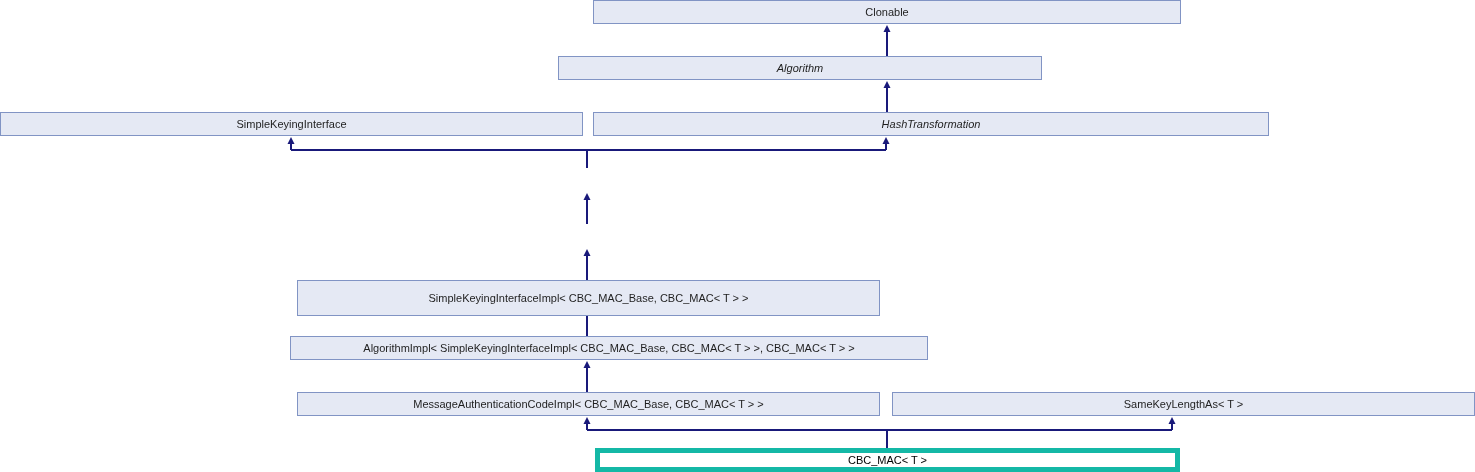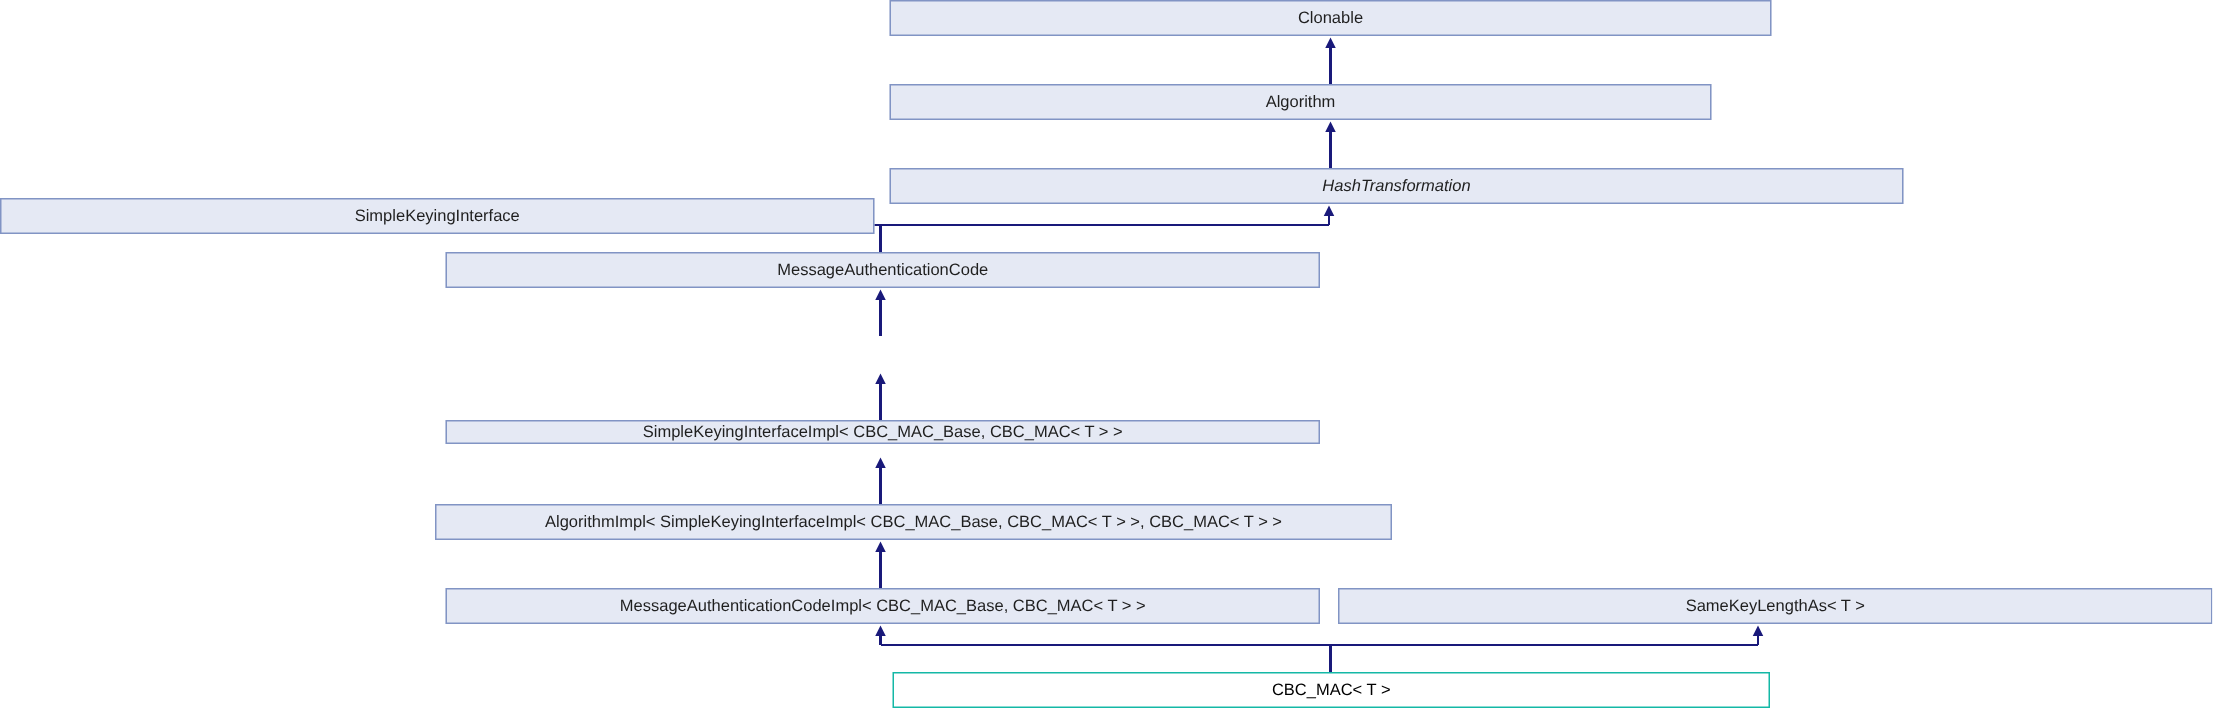--- a/index.html
+++ b/index.html
@@ -38,21 +38,21 @@
     overflow: hidden;
   }
   .node.kind-base {
     background: #e5e9f4;
     border: 1px solid #8194c4;
     color: #1f1f1f;
     align-items: center;
   }
   .node.kind-focus {
     background: #ffffff;
-    border: 1px solid #14b8a6;
+    border: 5px solid #14b8a6;
     color: #000000;
   }
   .node-label {
     display: block;
     padding: 0 4px;
   }
 </style>
 </head>
 <body>
 
@@ -83,33 +83,30 @@
       <line x1="587" y1="430" x2="587" y2="422" stroke="#19197a" stroke-width="1.4" shape-rendering="crispEdges"></line>
       <polygon points="583.5,424 590.5,424 587,417" fill="#19197a"></polygon>
       <line x1="887" y1="448" x2="887" y2="430" stroke="#19197a" stroke-width="1.4" shape-rendering="crispEdges"></line>
       <line x1="1172" y1="430" x2="887" y2="430" stroke="#19197a" stroke-width="1.4" shape-rendering="crispEdges"></line>
       <line x1="1172" y1="430" x2="1172" y2="422" stroke="#19197a" stroke-width="1.4" shape-rendering="crispEdges"></line>
       <polygon points="1168.5,424 1175.5,424 1172,417" fill="#19197a"></polygon>
     </svg>
 <div class="node kind-base" style="left: 593px; top: 0px; width: 588px; height: 24px;">
       <span class="node-label">Clonable</span>
     </div>
-    <div class="node kind-base" style="left: 593px; top: 56px; width: 548px; height: 24px;">
+    <div class="node kind-base" style="left: 558px; top: 56px; width: 484px; height: 24px; font-style: italic;">
       <span class="node-label">Algorithm</span>
     </div>
-    <div class="node kind-base" style="left: 0px; top: 112px; width: 583px; height: 24px; margin-top: 20px;">
+    <div class="node kind-base" style="left: 0px; top: 112px; width: 583px; height: 24px;">
       <span class="node-label">SimpleKeyingInterface</span>
     </div>
     <div class="node kind-base" style="left: 593px; top: 112px; width: 676px; height: 24px; font-style: italic;">
       <span class="node-label">HashTransformation</span>
     </div>
-    <div class="node kind-base" style="left: 297px; top: 168px; width: 583px; height: 24px;">
-      <span class="node-label">MessageAuthenticationCode</span>
-    </div>
-    <div class="node kind-base" style="left: 297px; top: 280px; width: 583px; height: 16px;">
+    <div class="node kind-base" style="left: 297px; top: 280px; width: 583px; height: 36px;">
       <span class="node-label">SimpleKeyingInterfaceImpl&lt; CBC_MAC_Base, CBC_MAC&lt; T &gt; &gt;</span>
     </div>
     <div class="node kind-base" style="left: 290px; top: 336px; width: 638px; height: 24px;">
       <span class="node-label">AlgorithmImpl&lt; SimpleKeyingInterfaceImpl&lt; CBC_MAC_Base, CBC_MAC&lt; T &gt; &gt;, CBC_MAC&lt; T &gt; &gt;</span>
     </div>
     <div class="node kind-base" style="left: 892px; top: 392px; width: 583px; height: 24px;">
       <span class="node-label">SameKeyLengthAs&lt; T &gt;</span>
     </div>
     <div class="node kind-base" style="left: 297px; top: 392px; width: 583px; height: 24px;">
       <span class="node-label">MessageAuthenticationCodeImpl&lt; CBC_MAC_Base, CBC_MAC&lt; T &gt; &gt;</span>

